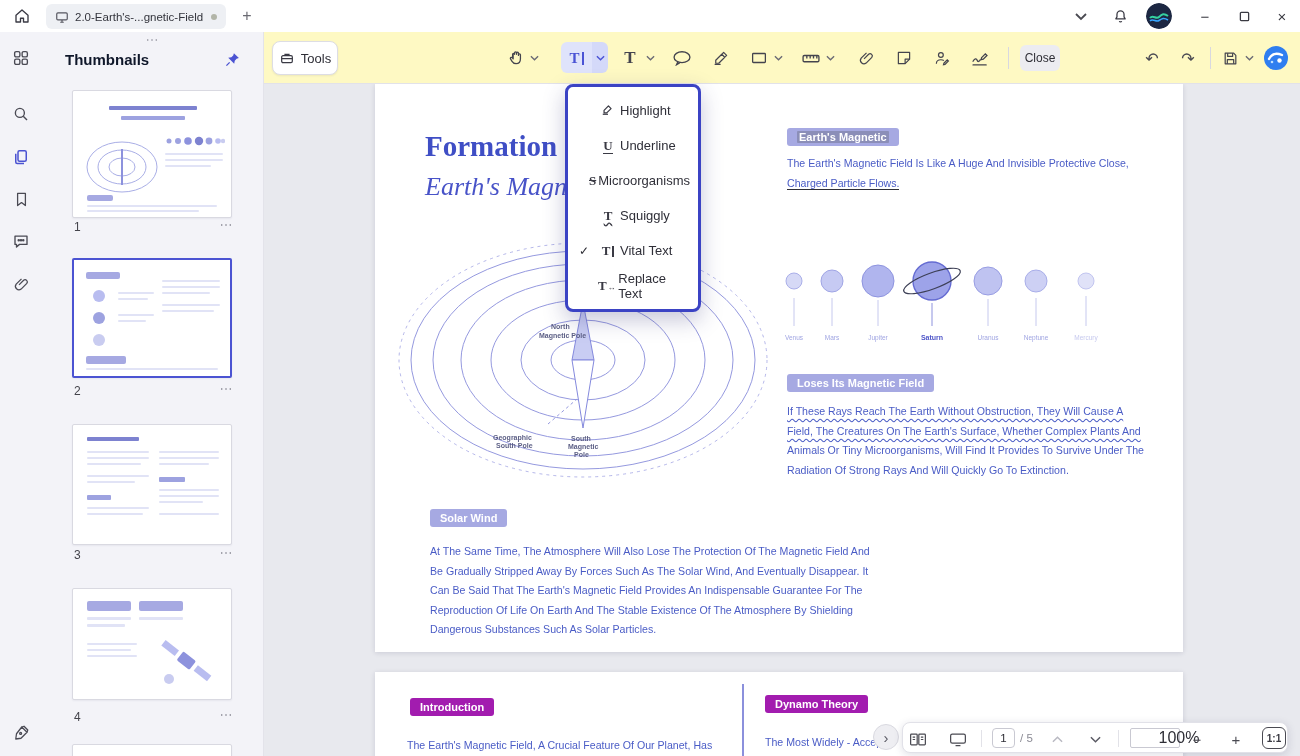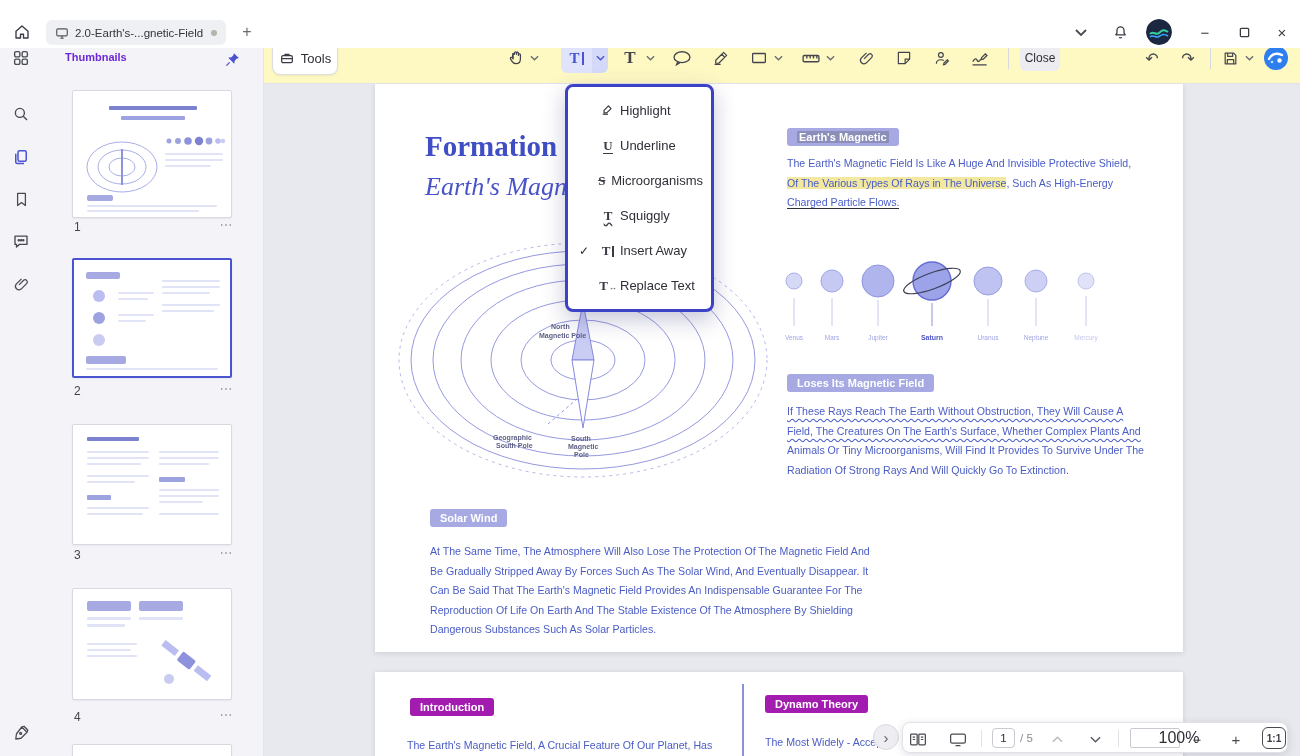--- a/index.html
+++ b/index.html
@@ -1,36 +1,36 @@
 <!DOCTYPE html>
 <html><head>
 <meta charset="utf-8">
 <style>
   * { margin:0; padding:0; box-sizing:border-box; }
   html,body { width:1300px; height:756px; overflow:hidden; font-family:"Liberation Sans",sans-serif; background:#fff; }
 
   
-  .titlebar { position:absolute; top:16px; left:0; width:1300px; height:32px; background:#ffffff; z-index:30; }
+  .titlebar { position:absolute; top:0; left:0; width:1300px; height:32px; background:#ffffff; z-index:30; }
   .home-btn { position:absolute; left:8px; top:4px; width:28px; height:24px; border-radius:6px; display:flex; align-items:center; justify-content:center; }
   .doc-tab { position:absolute; left:46px; top:4px; width:180px; height:25px; background:#eef0f4; border-radius:6px; display:flex; align-items:center; padding:0 9px; gap:6px; }
   .doc-tab .tab-title { font-size:11.5px; color:#33343c; white-space:nowrap; overflow:hidden; flex:1; }
   .tab-dot { width:6px; height:6px; border-radius:50%; background:#b2b5a8; flex:none; }
   .newtab-btn { position:absolute; left:236px; top:5px; width:22px; height:22px; text-align:center; line-height:22px; font-size:16px; color:#6a6a72; }
   .tb-right-btn { position:absolute; top:3px; width:28px; height:26px; display:flex; align-items:center; justify-content:center; color:#4a4a52; }
   .win-btn { position:absolute; top:0; width:38px; height:32px; display:flex; align-items:center; justify-content:center; font-size:15px; color:#3a3a42; }
   .avatar { position:absolute; left:1146px; top:3px; width:26px; height:26px; border-radius:50%; overflow:hidden; }
 
   
   .rail { position:absolute; top:32px; left:0; width:42px; height:724px; background:#f3f3f8; z-index:20; }
   .rail-btn { position:absolute; left:7px; width:28px; height:28px; display:flex; align-items:center; justify-content:center; border-radius:6px; }
 
   
   .thumbpanel { position:absolute; top:32px; left:42px; width:222px; height:724px; background:#f3f3f8; border-right:1px solid #e3e3ea; z-index:20; }
   .panel-drag { position:absolute; left:0; right:0; top:1px; text-align:center; color:#9a9aa4; font-size:13px; letter-spacing:1px; height:14px; line-height:14px; }
-  .panel-title { position:absolute; left:23px; top:19px; font-size:11px; font-weight:700; color:#6d28d9; }
+  .panel-title { position:absolute; left:23px; top:19px; font-size:15px; font-weight:700; color:#0f172a; }
   .pin-btn { position:absolute; left:178px; top:15px; width:24px; height:24px; display:flex; align-items:center; justify-content:center; }
   .thumb-card { position:absolute; left:30px; width:160px; background:#fff; border:1px solid #d9d9e1; border-radius:2px; box-shadow:0 1px 2px rgba(40,40,80,.06); overflow:hidden; }
   .thumb-card.selected { border:2px solid #4b53d2; }
   .thumb-num { position:absolute; left:32px; font-size:12px; color:#44444c; }
   .thumb-more { position:absolute; left:172px; width:24px; height:16px; text-align:center; color:#8a8a94; font-size:13px; line-height:14px; }
   .skel { position:absolute; background:#cfd2f1; border-radius:1px; }
   .skel.blue { background:#7d82d0; }
   .skel.mid { background:#9da2e0; }
   .skel.lt { background:#e1e3f6; }
   .skel.badge { background:#a6a9e2; border-radius:2px; }
@@ -66,21 +66,21 @@
 
   .para { position:absolute; color:#4a5cc6; font-size:10.6px; line-height:19.5px; }
   .para .hl { background:#f3e8a0; }
   .para .ul { border-bottom:1.3px solid #2e2e36; }
   .para .wavy { text-decoration:underline; text-decoration-style:wavy; text-decoration-color:#4a5cc6; text-underline-offset:3px; }
   .pline { white-space:nowrap; }
 
   .p2divider { position:absolute; left:367px; top:12px; width:2px; height:168px; background:#8b90dc; }
 
   
-  .dropdown { position:absolute; left:565px; top:84px; width:149px; background:#fff; border:3px solid #3b43c4; border-radius:8px; box-shadow:0 8px 22px rgba(50,50,120,.28); padding:6px 0; z-index:60; }
+  .dropdown { position:absolute; left:565px; top:84px; width:136px; background:#fff; border:3px solid #3b43c4; border-radius:8px; box-shadow:0 8px 22px rgba(50,50,120,.28); padding:6px 0; z-index:60; }
   .dd-item { display:flex; align-items:center; height:35px; padding:0 8px; }
   .dd-check { width:20px; font-size:12px; color:#2e2e36; text-align:left; padding-left:3px; }
   .dd-ic { width:24px; text-align:center; font-size:13px; color:#3a3a44; font-weight:700; font-family:"Liberation Serif",serif; }
   .dd-label { font-size:13px; color:#2f2f38; font-family:"Liberation Sans",sans-serif; }
   .dd-u { border-bottom:1.5px solid #3a3a44; }
   .dd-s { text-decoration:line-through; }
   .dd-w { text-decoration:underline; text-decoration-style:wavy; text-underline-offset:2px; }
   .dd-mini { font-size:8px; color:#3a3a44; margin-left:1px; }
 
   
@@ -459,22 +459,21 @@
         <text x="118" y="211" font-size="7" fill="#5c5f85" font-weight="bold">Geographic</text>
         <text x="121" y="219" font-size="7" fill="#5c5f85" font-weight="bold">South Pole</text>
         <text x="196" y="212" font-size="7" fill="#5c5f85" font-weight="bold">South</text>
         <text x="193" y="220" font-size="7" fill="#5c5f85" font-weight="bold">Magnetic</text>
         <text x="199" y="228" font-size="7" fill="#5c5f85" font-weight="bold">Pole</text>
       </svg>
 
       <div class="badge" style="left:412px; top:44px;"><span class="sel-overlay">Earth's Magnetic</span></div>
 
       <div class="para" style="left:412px; top:70px; width:318px;">
-        <div class="pline">The Earth's Magnetic Field Is Like A Huge And Invisible Protective Shield,</div>
-        <div class="pline"><span class="hl">Of The Various Types Of Rays in The Universe</span><span>, Such As High-Energy</span></div>
+        <div class="pline">The Earth's Magnetic Field Is Like A Huge And Invisible Protective Close,</div>
         <div class="pline"><span class="ul">Charged Particle Flows.</span></div>
       </div>
 
       <svg style="position:absolute; left:398px; top:166px;" width="330" height="96" viewBox="0 0 330 96">
         <line x1="21" y1="48" x2="21" y2="76" stroke="#c6c9ee"></line>
         <line x1="59" y1="48" x2="59" y2="76" stroke="#c6c9ee"></line>
         <line x1="105" y1="50" x2="105" y2="76" stroke="#c6c9ee"></line>
         <line x1="159" y1="53" x2="159" y2="76" stroke="#8d92dd"></line>
         <line x1="215" y1="49" x2="215" y2="76" stroke="#c6c9ee"></line>
         <line x1="263" y1="48" x2="263" y2="76" stroke="#c6c9ee"></line>
@@ -541,21 +540,21 @@
     <span class="dd-label">Microorganisms</span>
   </div>
   <div class="dd-item">
     <span class="dd-check"></span>
     <span class="dd-ic"><span class="dd-w">T</span></span>
     <span class="dd-label">Squiggly</span>
   </div>
   <div class="dd-item">
     <span class="dd-check">✓</span>
     <span class="dd-ic"><span>T</span><span class="caret-bar" style="background:#3a3a44; height:11px;"></span></span>
-    <span class="dd-label">Insert Away</span>
+    <span class="dd-label">Vital Text</span>
   </div>
   <div class="dd-item">
     <span class="dd-check"></span>
     <span class="dd-ic"><span>T</span><span class="dd-mini">↔</span></span>
     <span class="dd-label">Replace Text</span>
   </div>
 </div>
 
 <div class="collapse-btn">›</div>
 <div class="bottombar">

